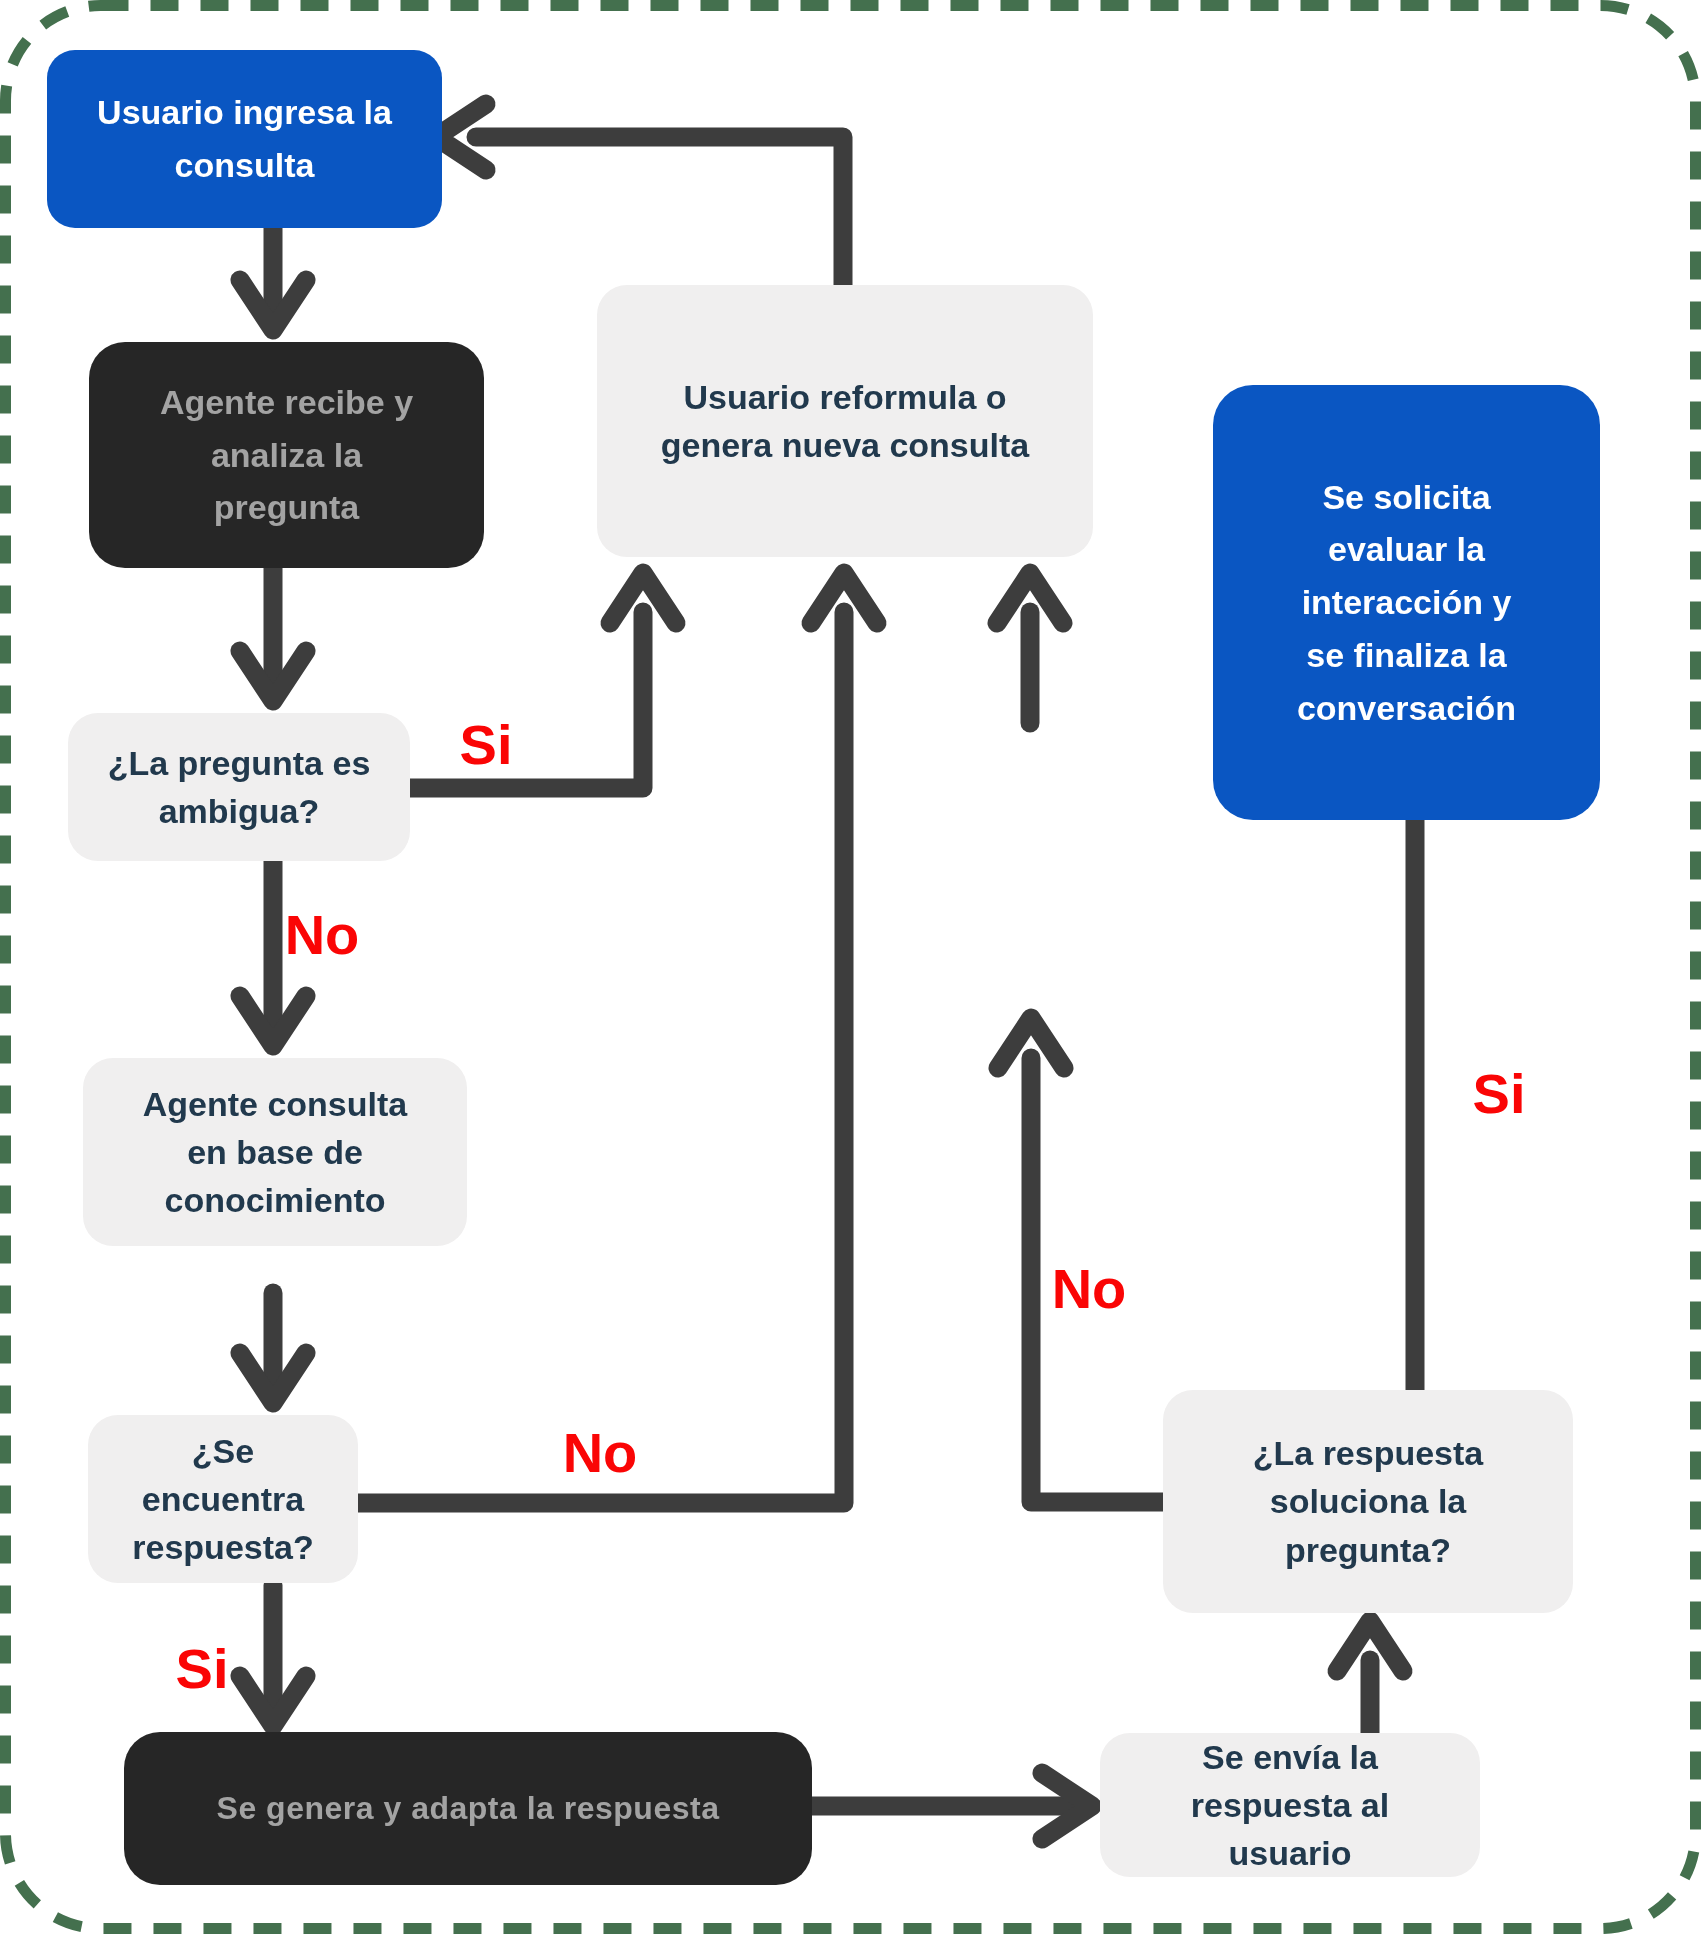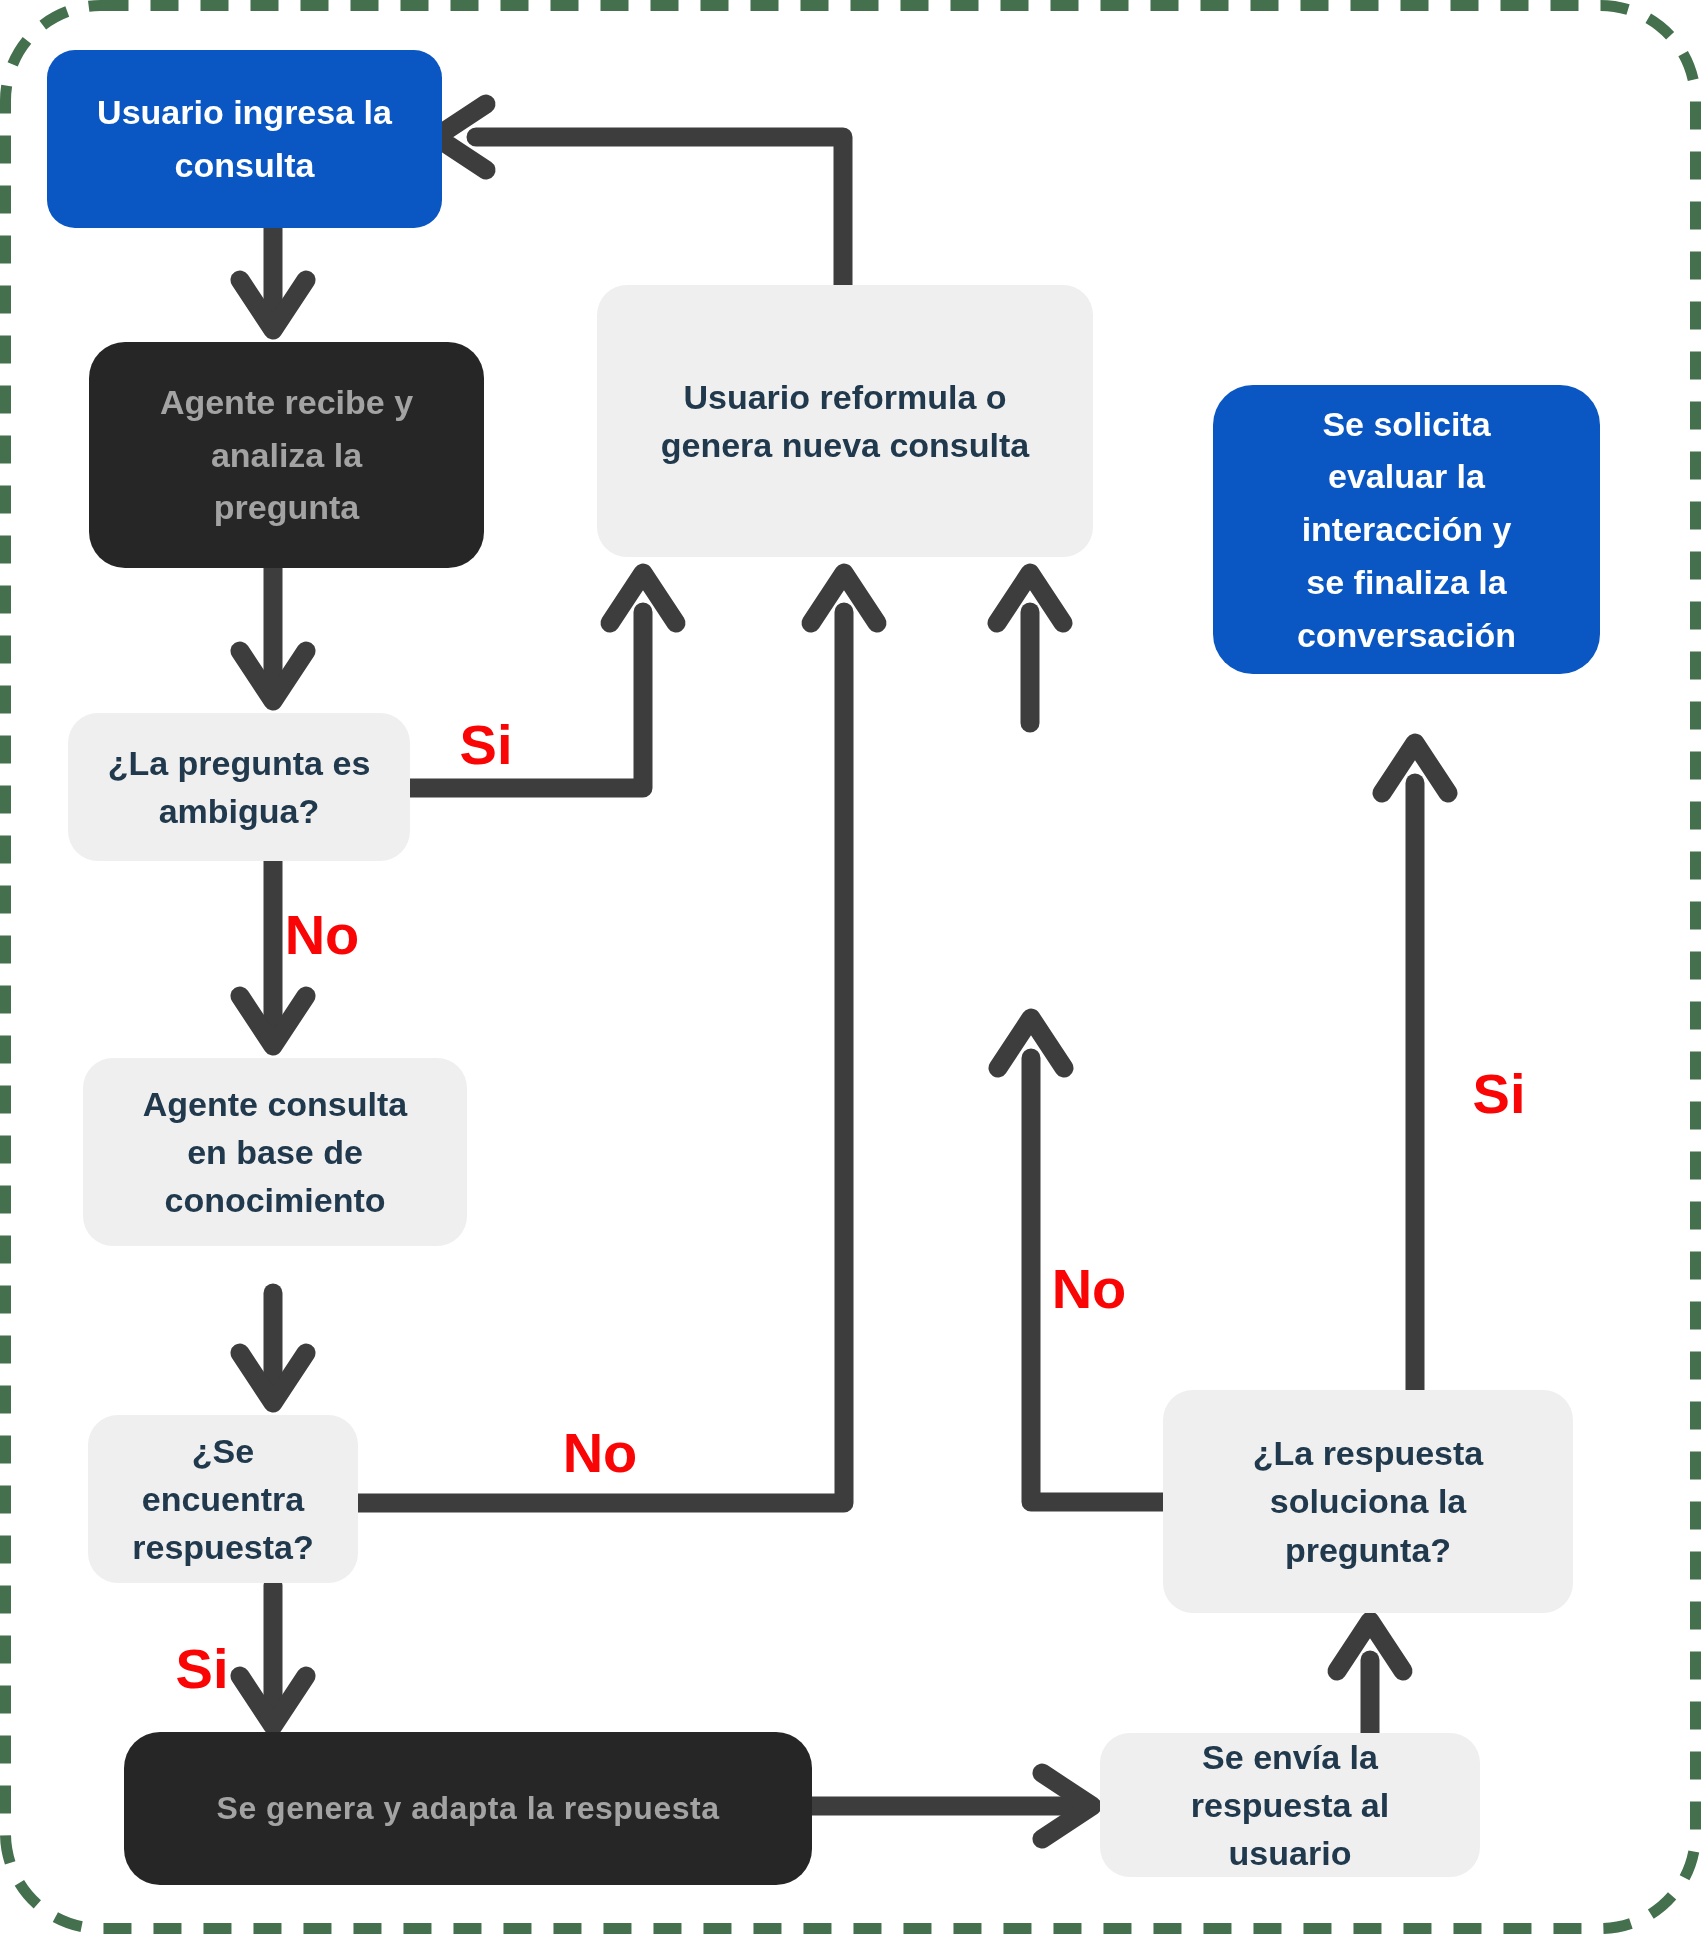--- a/index.html
+++ b/index.html
@@ -161,21 +161,21 @@
 
   <div class="node node--black node--wide" style="left:82px; top:1732px; width:688px; height:153px; padding:0 20px;">
     <span>Se genera y adapta la respuesta</span>
   </div>
 
   <div class="node node--gray" style="left:597px; top:285px;  width:496px; height:272px; padding:0 60px;">
     <span>Usuario reformula o genera nueva consulta</span>
   </div>
 
 
-  <div class="node node--blue" style="left:1213px;top:385px;  width:387px; height:289px; padding:0 70px;">
+  <div class="node node--blue" style="left:1213px;top:385px;  width:387px; height:435px; padding:0 70px;">
     <span>Se solicita evaluar la interacción y se finaliza la conversación</span>
   </div>
 
   <div class="node node--gray" style="left:1163px;top:1390px; width:410px; height:223px; padding:0 25px;">
     <span>¿La respuesta soluciona la pregunta?</span>
   </div>
 
   <div class="node node--gray" style="left:1100px;top:1733px; width:380px; height:144px; padding:12px 25px;">
     <span>Se envía la respuesta al usuario</span>
   </div>

